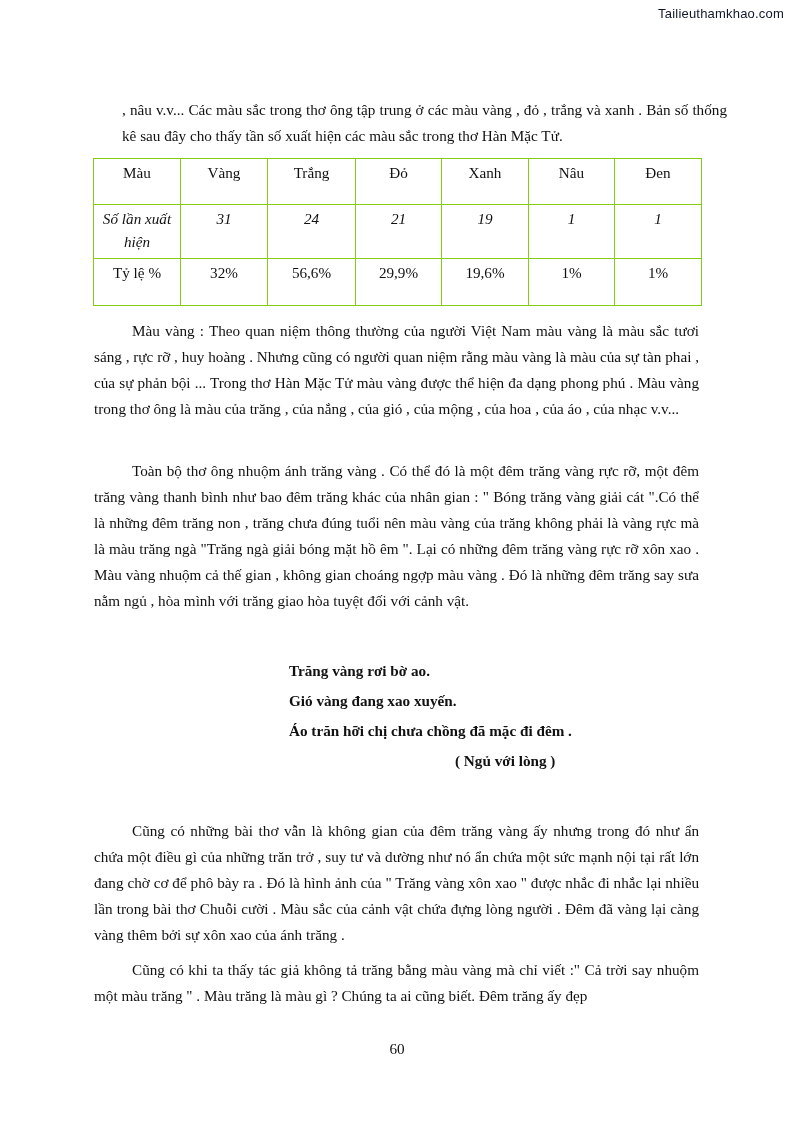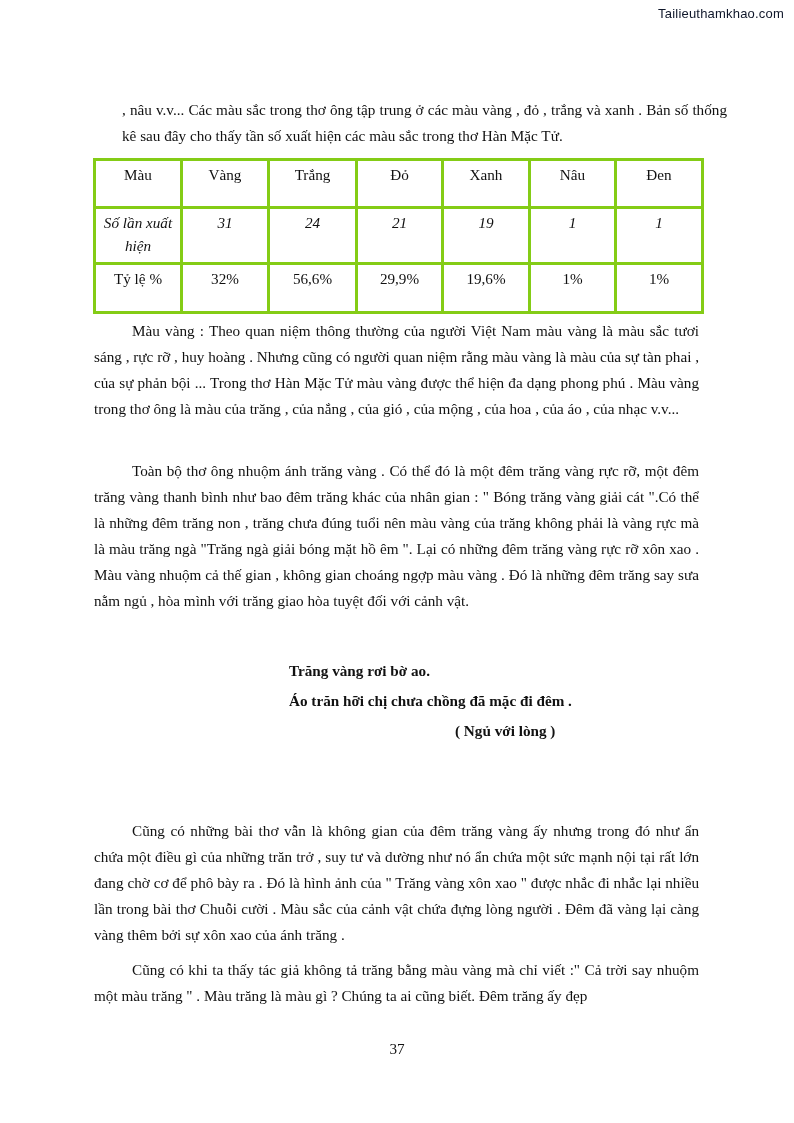--- a/index.html
+++ b/index.html
@@ -15,21 +15,21 @@
   .para {
     position: absolute; left: 94px; width: 605px;
     font-size: 15.2px; line-height: 26px; text-align: justify; margin: 0;
   }
   .para.indent { text-indent: 38px; }
   table.stats {
     position: absolute; left: 93px; top: 158px; width: 608px;
     border-collapse: collapse; font-size: 15.2px; table-layout: fixed;
   }
   table.stats td {
-    border: 3px solid #84cc16; vertical-align: top; text-align: center;
+    border: 1px solid #84cc16; vertical-align: top; text-align: center;
     padding: 2px 3px 0 3px; line-height: 23px;
   }
   table.stats tr.r1 td { height: 43px; }
   table.stats tr.r2 td { height: 51px; font-style: italic; }
   table.stats tr.r3 td { height: 44px; }
   .poem {
     position: absolute; left: 289px; top: 656px;
     font-size: 15.2px; font-weight: bold; line-height: 30px;
   }
   .poem .line { display: block; white-space: nowrap; }
@@ -85,20 +85,21 @@
     <td>1%</td>
   </tr>
 </tbody>
   </table>
 
 <p class="para indent" style="top:318px;">Màu vàng : Theo quan niệm thông thường của người Việt Nam màu vàng là màu sắc tươi sáng , rực rỡ , huy hoàng . Nhưng cũng có người quan niệm rằng màu vàng là màu của sự tàn phai , của sự phản bội ... Trong thơ Hàn Mặc Tử màu vàng được thể hiện đa dạng phong phú . Màu vàng trong thơ ông là màu của trăng , của nắng , của gió , của mộng , của hoa , của áo , của nhạc v.v...</p>
 <p class="para indent" style="top:458px;">Toàn bộ thơ ông nhuộm ánh trăng vàng . Có thể đó là một đêm trăng vàng rực rỡ, một đêm trăng vàng thanh bình như bao đêm trăng khác của nhân gian : " Bóng trăng vàng giải cát ".Có thể là những đêm trăng non , trăng chưa đúng tuổi nên màu vàng của trăng không phải là vàng rực mà là màu trăng ngà "Trăng ngà giải bóng mặt hồ êm ". Lại có những đêm trăng vàng rực rỡ xôn xao . Màu vàng nhuộm cả thế gian , không gian choáng ngợp màu vàng . Đó là những đêm trăng say sưa nằm ngủ , hòa mình với trăng giao hòa tuyệt đối với cảnh vật.</p>
 
 <div class="poem">
   <span class="line">Trăng vàng rơi bờ ao.</span>
+  <span class="line">Gió vàng đang xao xuyến.</span>
   <span class="line">Áo trăn hỡi chị chưa chồng đã mặc đi đêm .</span>
   <span class="source">( Ngủ với lòng )</span>
 </div>
 
 <p class="para indent" style="top:818px;">Cũng có những bài thơ vẫn là không gian của đêm trăng vàng ấy nhưng trong đó như ẩn chứa một điều gì của những trăn trở , suy tư và dường như nó ẩn chứa một sức mạnh nội tại rất lớn đang chờ cơ để phô bày ra . Đó là hình ảnh của " Trăng vàng xôn xao " được nhắc đi nhắc lại nhiều lần trong bài thơ Chuỗi cười . Màu sắc của cảnh vật chứa đựng lòng người . Đêm đã vàng lại càng vàng thêm bởi sự xôn xao của ánh trăng .</p>
 <p class="para indent" style="top:957px;">Cũng có khi ta thấy tác giả không tả trăng bằng màu vàng mà chỉ viết :" Cả trời say nhuộm một màu trăng " . Màu trăng là màu gì ? Chúng ta ai cũng biết. Đêm trăng ấy đẹp</p>
 
-<div class="pagenum">37</div>
+<div class="pagenum">60</div>
 
 </body></html>

